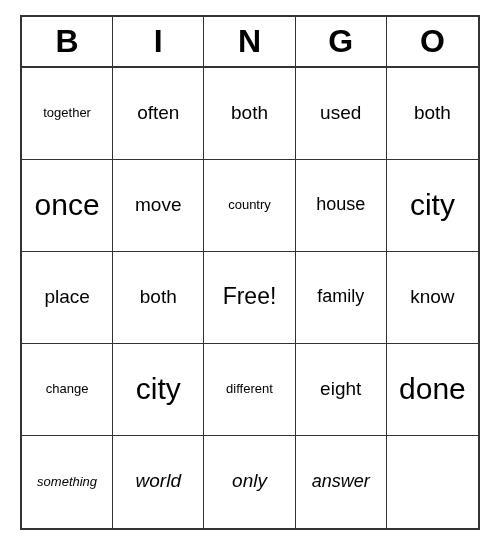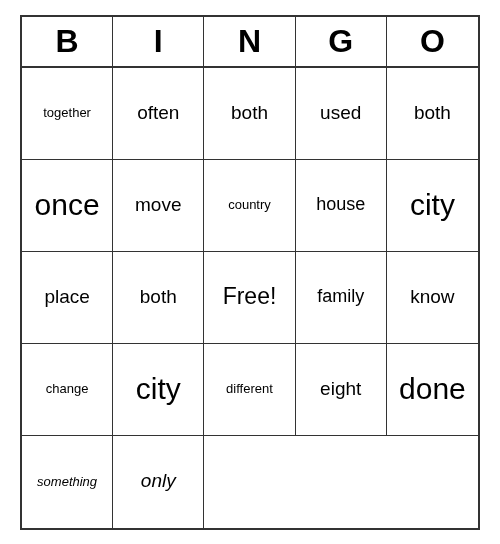--- a/index.html
+++ b/index.html
@@ -161,16 +161,22 @@
       <div class="bingo-cell">
         <span class="size-large">eight</span>
       </div>
       <div class="bingo-cell">
         <span class="size-xlarge">done</span>
       </div>
       <div class="bingo-cell">
         <span class="size-small">something</span>
       </div>
       <div class="bingo-cell">
+        <span class="size-large">world</span>
+      </div>
+      <div class="bingo-cell">
         <span class="size-large">only</span>
+      </div>
+      <div class="bingo-cell">
+        <span class="size-medium">answer</span>
       </div>
     </div>
 </div>
 
 </body></html>

